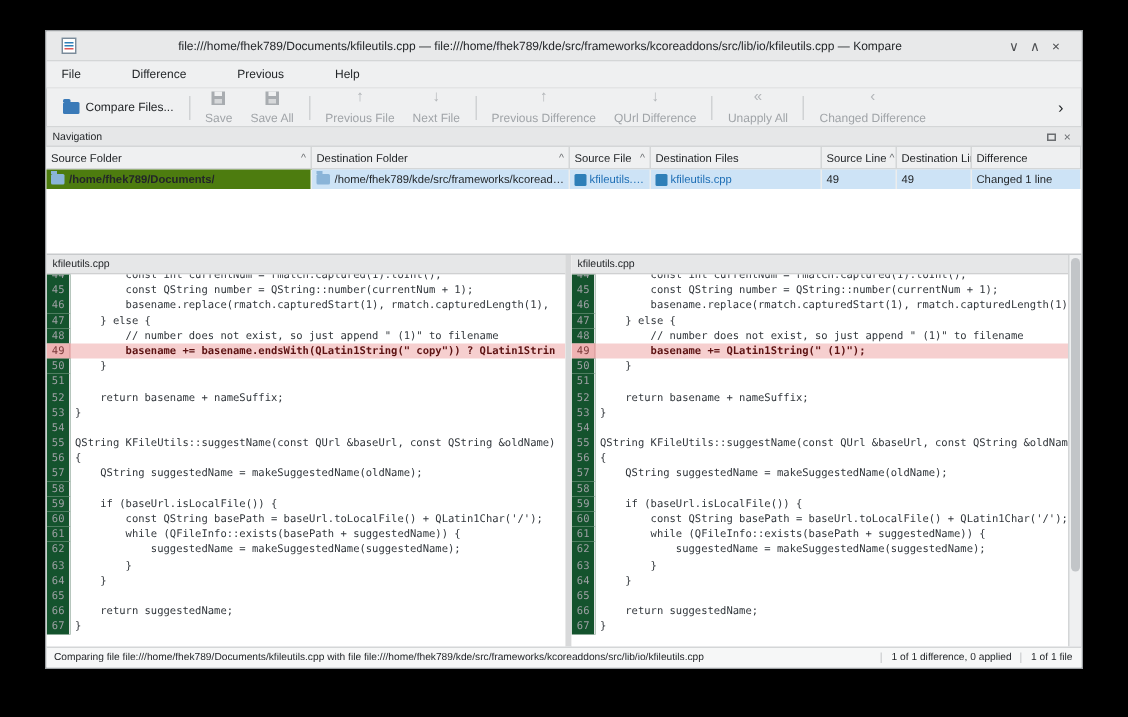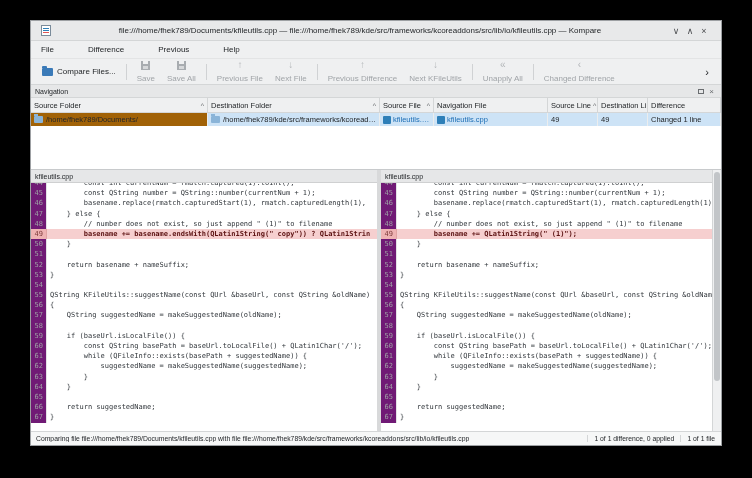--- a/index.html
+++ b/index.html
@@ -41,39 +41,39 @@
 
   .nav-table { height:72px; background:#fff; border-bottom:1px solid #c8cacc; display:flex; flex-direction:column; flex:none; }
   .nt-head { display:flex; height:15px; flex:none; background:#eff0f1; }
   .nt-hcell { font-size:7.5px; color:#232629; border-right:1px solid #d4d6d7; border-bottom:1px solid #d4d6d7; padding:2px 3px; display:flex; align-items:center; white-space:nowrap; overflow:hidden; }
   .nt-sort { margin-left:auto; color:#6a6d70; font-size:7px; padding-left:2px; }
   .nt-row { display:flex; height:13px; flex:none; }
   .nt-cell { font-size:7.5px; color:#232629; padding:1px 3px; display:flex; align-items:center; white-space:nowrap; overflow:hidden; border-right:1px solid #eceded; }
   .c1 { width:177px; flex:none; } .c2 { width:172px; flex:none; } .c3 { width:54px; flex:none; }
   .c4 { width:114px; flex:none; } .c5 { width:50px; flex:none; } .c6 { width:50px; flex:none; }
   .c7 { flex:1; }
-  .sel-strong { background:#a16207; }
+  .sel-strong { background:#4d7c0f;font-weight:bold; }
   .sel { background:#cde3f6; }
   .sm-folder { width:9px; height:7px; background:#8ab4d8; border-radius:1px; position:relative; display:inline-block; margin-right:3px; flex:none; }
   .sm-folder::before { content:""; position:absolute; top:-2px; left:0; width:4px; height:2px; background:#8ab4d8; }
   .cpp-ic { width:8px; height:8px; background:#2e7fb8; border-radius:1px; display:inline-block; margin-right:2px; flex:none; }
   .filename { color:#1d6eb5; overflow:hidden; text-overflow:ellipsis; white-space:nowrap; }
   .pathname { overflow:hidden; text-overflow:ellipsis; white-space:nowrap; }
 
   
   .diff-area { flex:1; display:flex; overflow:hidden; background:#d8d9da; }
   .pane { display:flex; flex-direction:column; overflow:hidden; background:#fff; }
   .pane-left { width:346px; flex:none; }
   .pane-right { flex:1; }
   .splitter { width:4px; background:#d8d9da; flex:none; }
   .pane-title { height:13px; background:#e6e7e8; border-bottom:1px solid #cfd0d1; font-size:7px; color:#232629; display:flex; align-items:center; padding:0 4px; flex:none; }
   .code { flex:1; overflow:hidden; position:relative; background:#fff; }
   .code-inner { margin-top:-5px; }
   .code-line { display:flex; height:10.2px; font-family:"DejaVu Sans Mono",monospace; font-size:7px; line-height:10.2px; white-space:pre; }
-  .code-line .ln { width:16px; flex:none; text-align:right; padding-right:3px; color:#9da0a3; background:#701a75; border-right:1px solid #e3e4e5; }
+  .code-line .ln { width:16px; flex:none; text-align:right; padding-right:3px; color:#9da0a3; background:#14532d; border-right:1px solid #e3e4e5; }
   .code-line .txt { padding-left:3px; color:#31363b; overflow:hidden; }
   .code-line.changed { background:#f6cfcf; }
   .code-line.changed .ln { background:#eeb3b3; color:#7c3a3a; border-right-color:#e0a4a4; }
   .code-line.changed .txt { font-weight:bold; color:#5c1212; }
   .vscroll { width:9px; background:#eff0f1; border-left:1px solid #d4d6d7; flex:none; position:relative; }
   .vscroll-thumb { position:absolute; left:1px; right:1px; top:2px; height:80%; background:#c2c5c8; border-radius:3px; }
 
   
   .statusbar { height:14px; background:#f6f7f7; border-top:1px solid #d4d6d7; display:flex; align-items:center; font-size:6.8px; color:#232629; flex:none; }
   .sb-msg { flex:1; padding:0 5px; white-space:nowrap; overflow:hidden; text-overflow:ellipsis; }
@@ -122,21 +122,21 @@
       <span class="glyph-ic">↓</span>
       <span>Next File</span>
     </div>
     <div class="tsep"></div>
     <div class="tbtn disabled">
       <span class="glyph-ic">↑</span>
       <span>Previous Difference</span>
     </div>
     <div class="tbtn disabled">
       <span class="glyph-ic">↓</span>
-      <span>Next KFileUtils</span>
+      <span>QUrl Difference</span>
     </div>
     <div class="tsep"></div>
     <div class="tbtn disabled">
       <span class="glyph-ic">«</span>
       <span>Unapply All</span>
     </div>
     <div class="tsep"></div>
     <div class="tbtn disabled">
       <span class="glyph-ic">‹</span>
       <span>Changed Difference</span>
@@ -159,21 +159,21 @@
       </div>
       <div class="nt-hcell c2">
         <span>Destination Folder</span>
         <span class="nt-sort">^</span>
       </div>
       <div class="nt-hcell c3">
         <span>Source File</span>
         <span class="nt-sort">^</span>
       </div>
       <div class="nt-hcell c4">
-        <span>Navigation File</span>
+        <span>Destination Files</span>
       </div>
       <div class="nt-hcell c5">
         <span>Source Line</span>
         <span class="nt-sort">^</span>
       </div>
       <div class="nt-hcell c6">
         <span>Destination Lin</span>
       </div>
       <div class="nt-hcell c7">
         <span>Difference</span>

